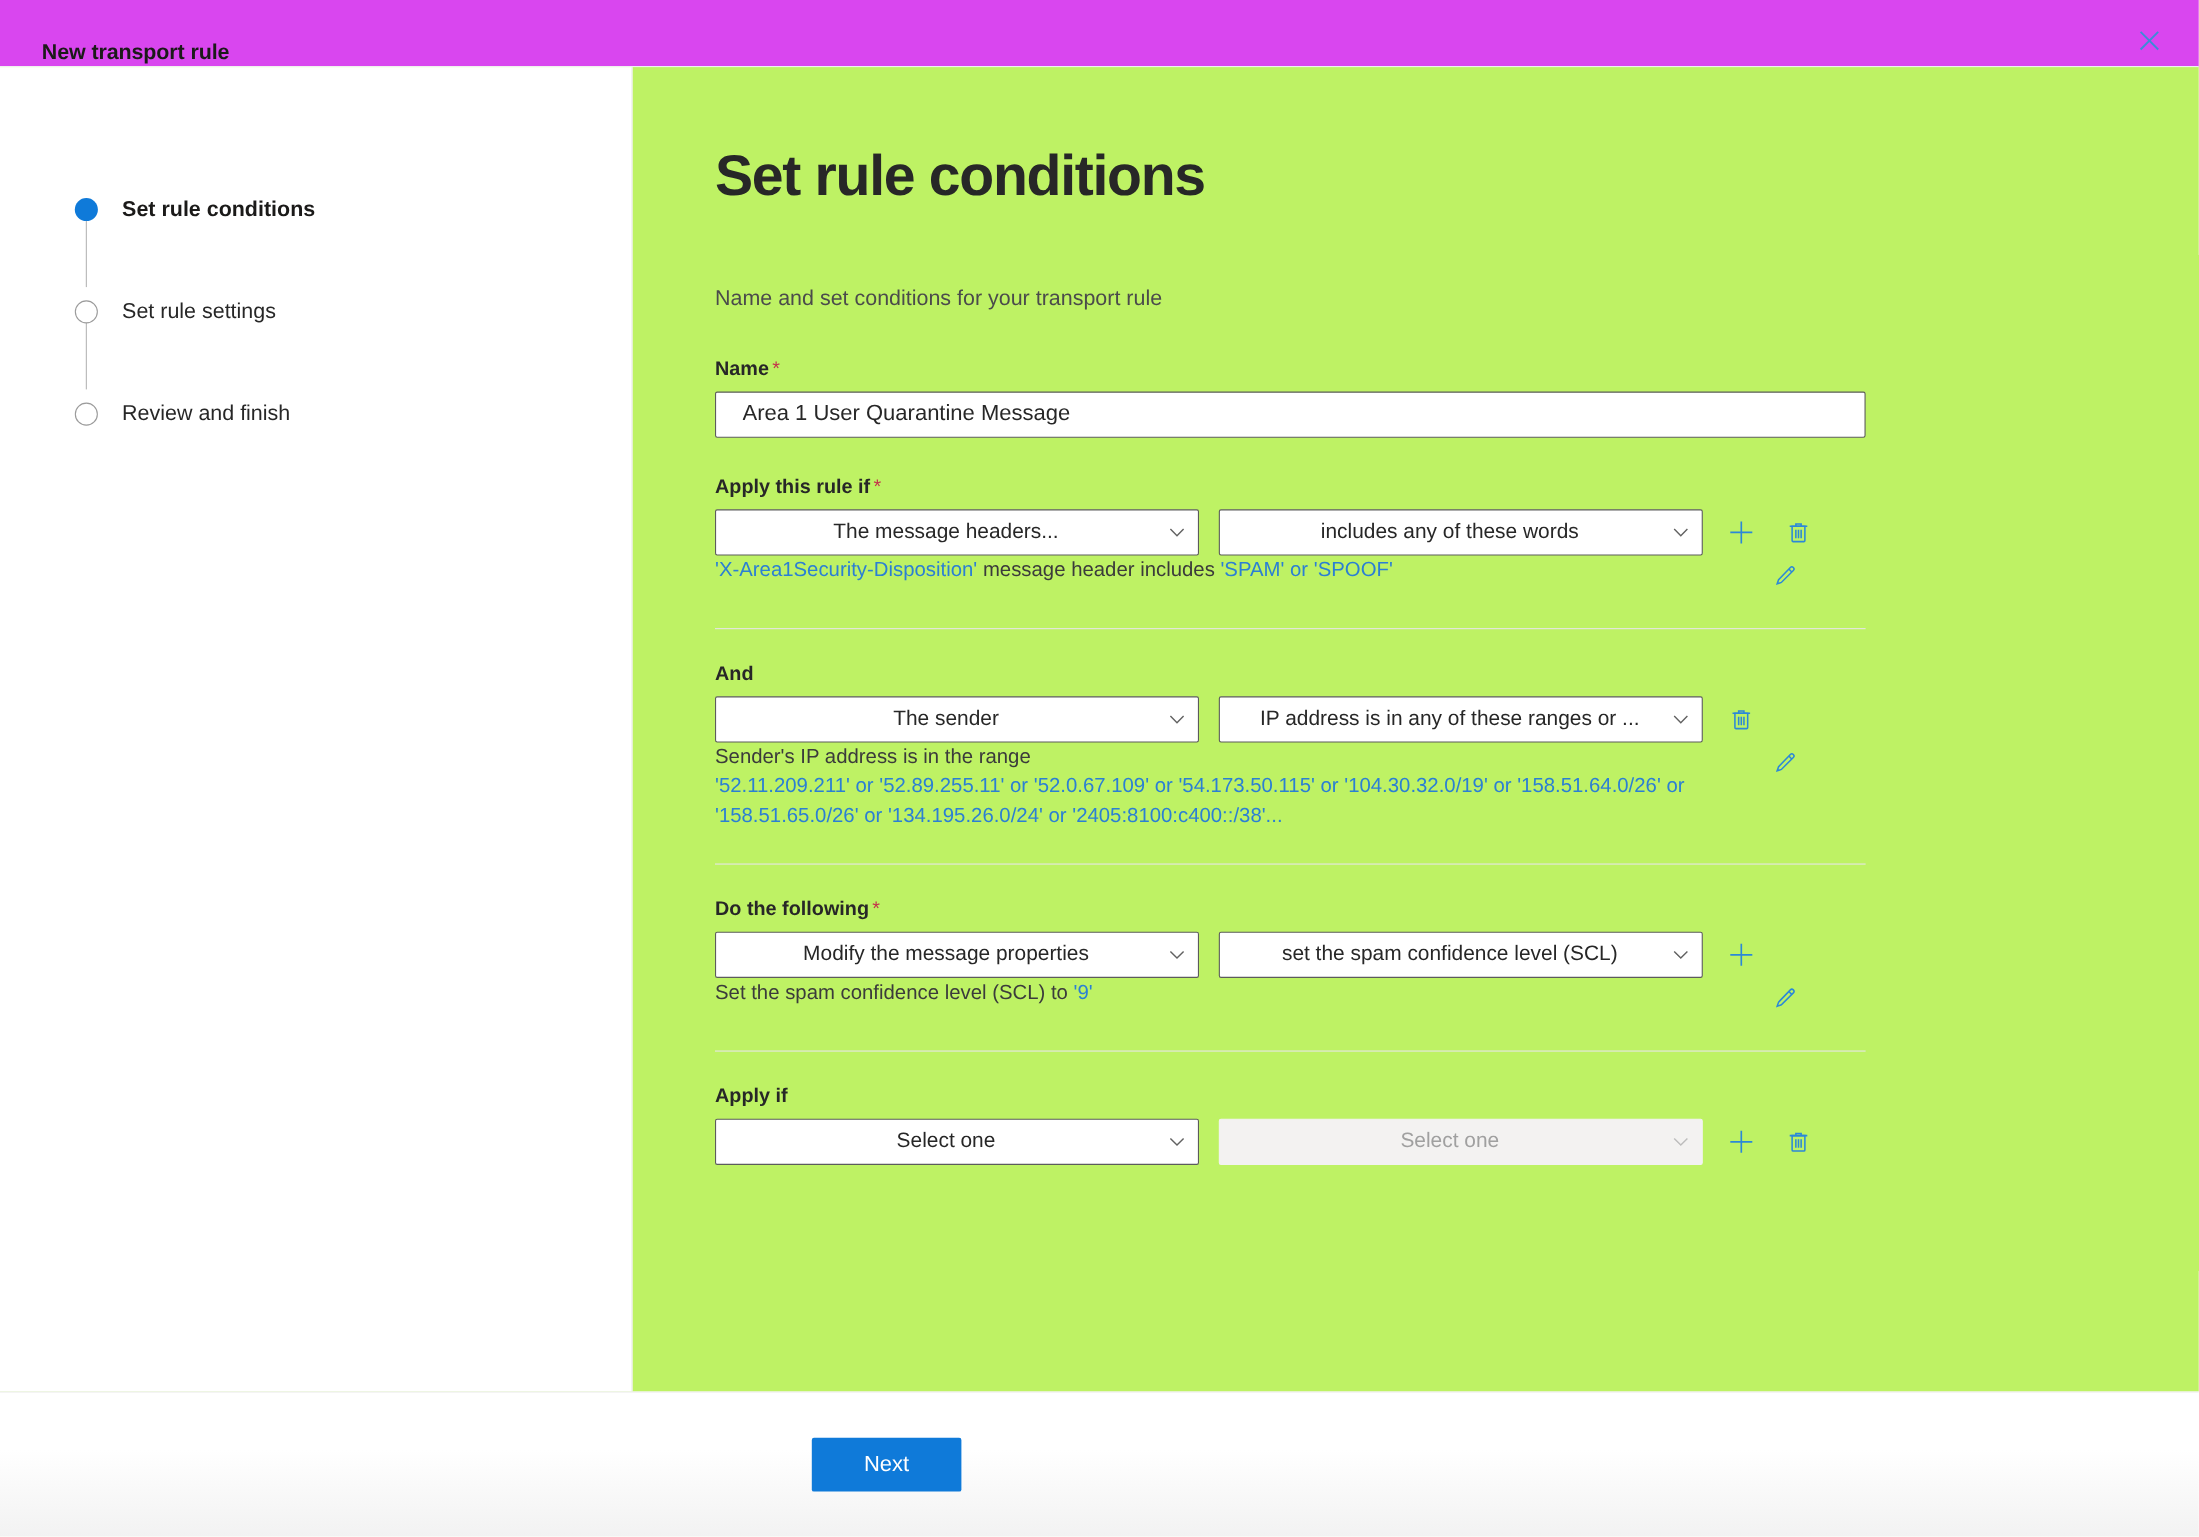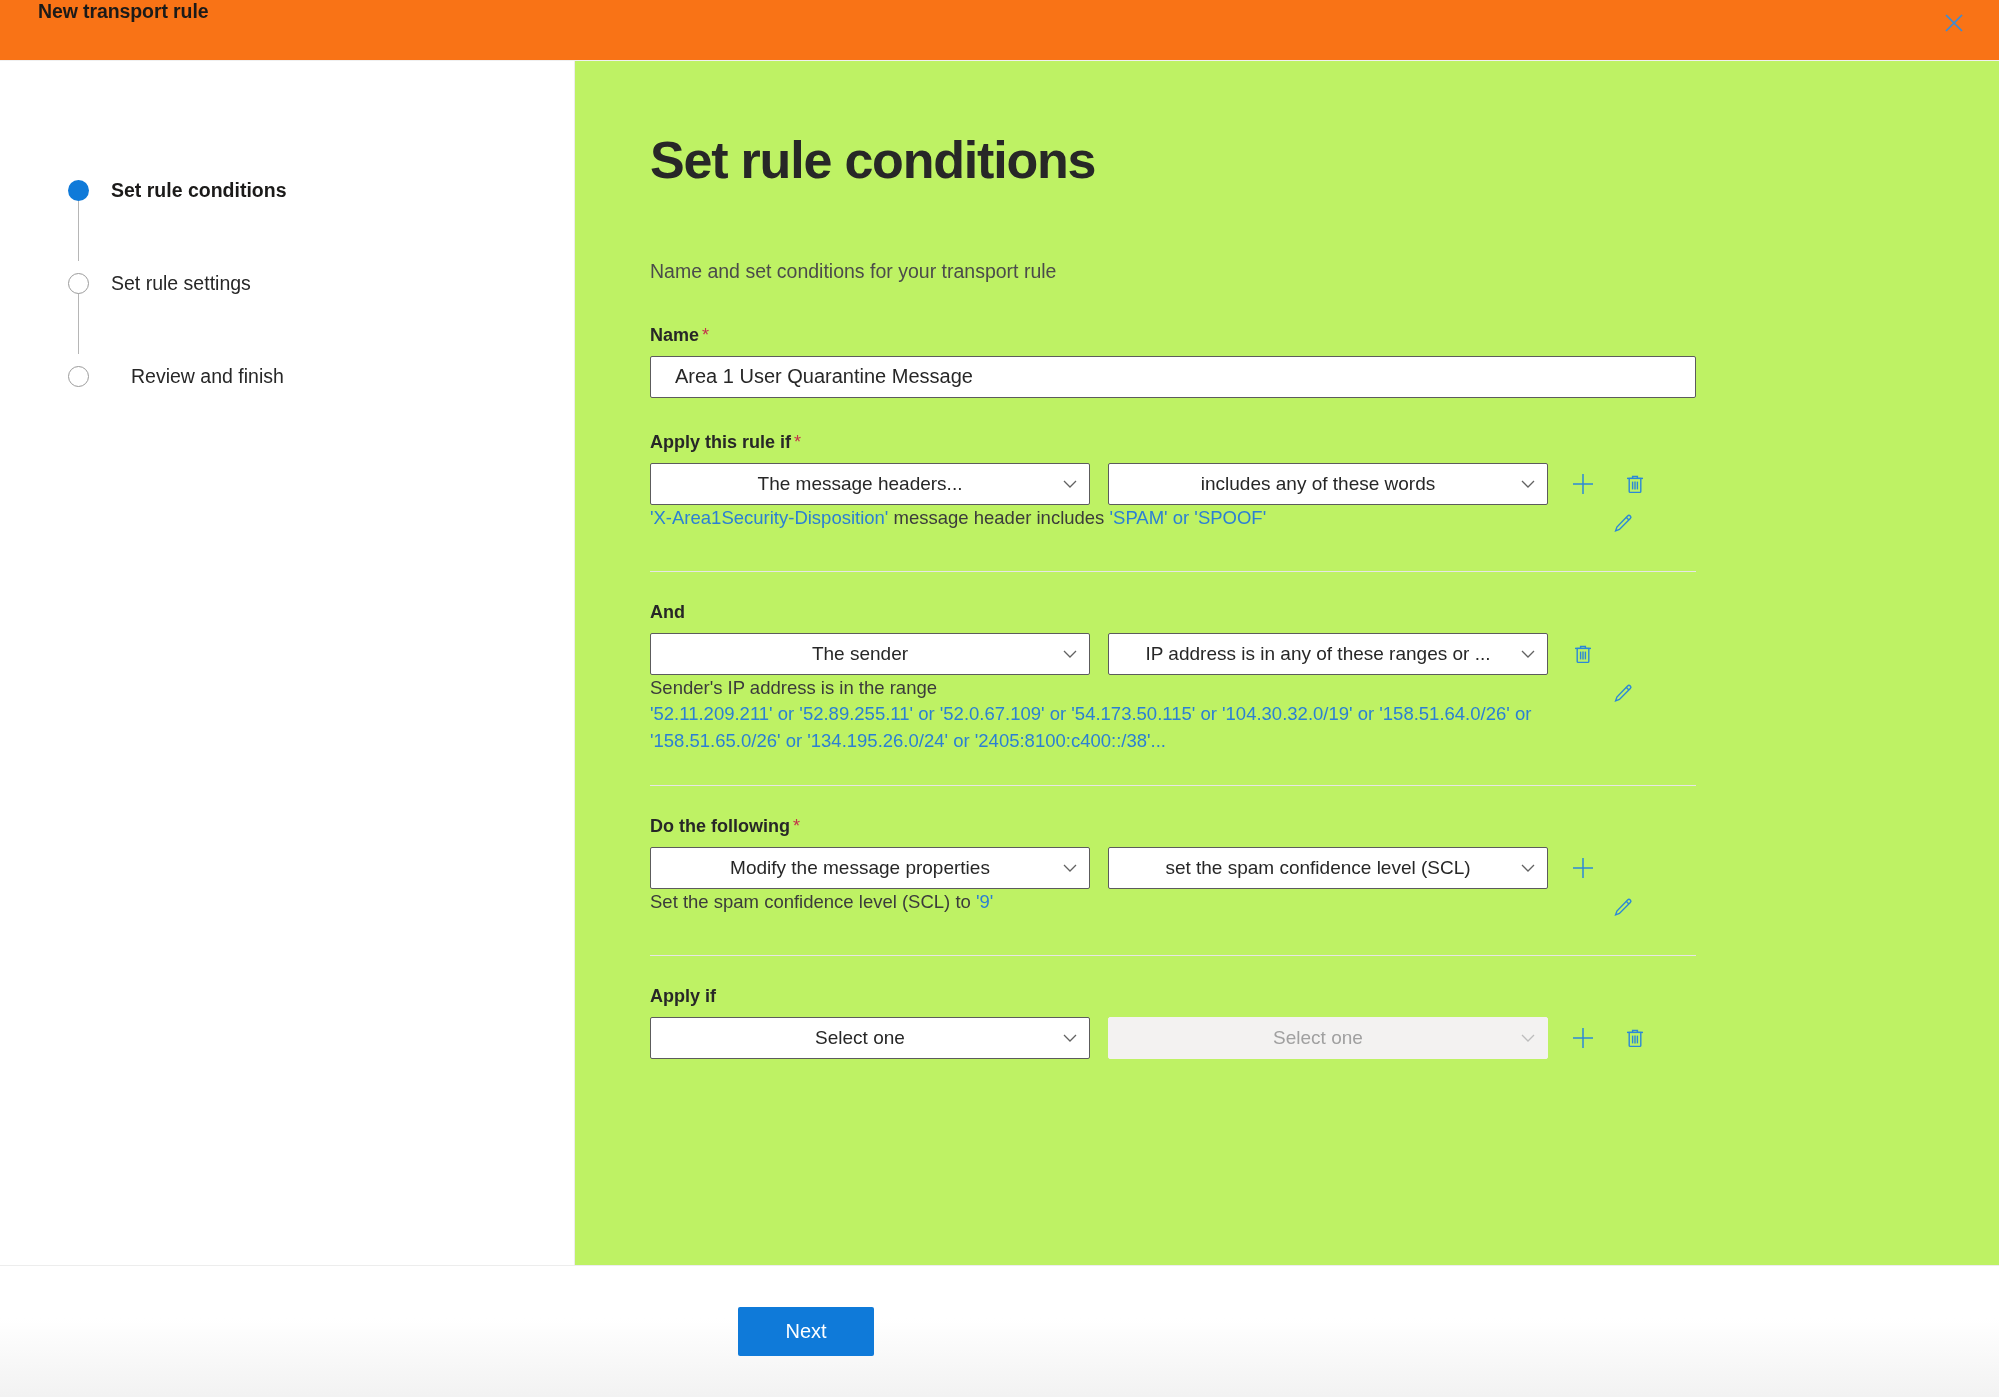--- a/index.html
+++ b/index.html
@@ -20,24 +20,24 @@
     flex-direction: column;
     background: #ffffff;
     overflow: hidden;
   }
 
   
   .header {
     height: 61px;
     flex: 0 0 61px;
     display: flex;
-    align-items: flex-start;
+    align-items: flex-end;
     justify-content: space-between;
     padding: 0 22px 0 38px;
-    background: #f97316;
+    background: #d946ef;
     border-bottom: 1px solid #f0f0f0;
   }
   .header-title {
     font-size: 19.5px;
     font-weight: 700;
     color: #1b1a19;
     letter-spacing: -0.1px;
   }
   .close-btn {
     width: 46px;
@@ -70,21 +70,21 @@
   }
   .steps { position: relative; padding-left: 68px; }
   .step {
     position: relative;
     display: flex;
     align-items: center;
     height: 32px;
     margin-bottom: 61px;
     cursor: pointer;
   }
-  .step:last-child { margin-bottom: 2px; gap: 20px; }
+  .step:last-child { margin-bottom: 2px; }
   .step-marker {
     width: 21px;
     height: 21px;
     flex: 0 0 21px;
     border-radius: 50%;
     position: relative;
     z-index: 2;
     background: #ffffff;
   }
   .step-marker.active { background: #0f7ad9; }

